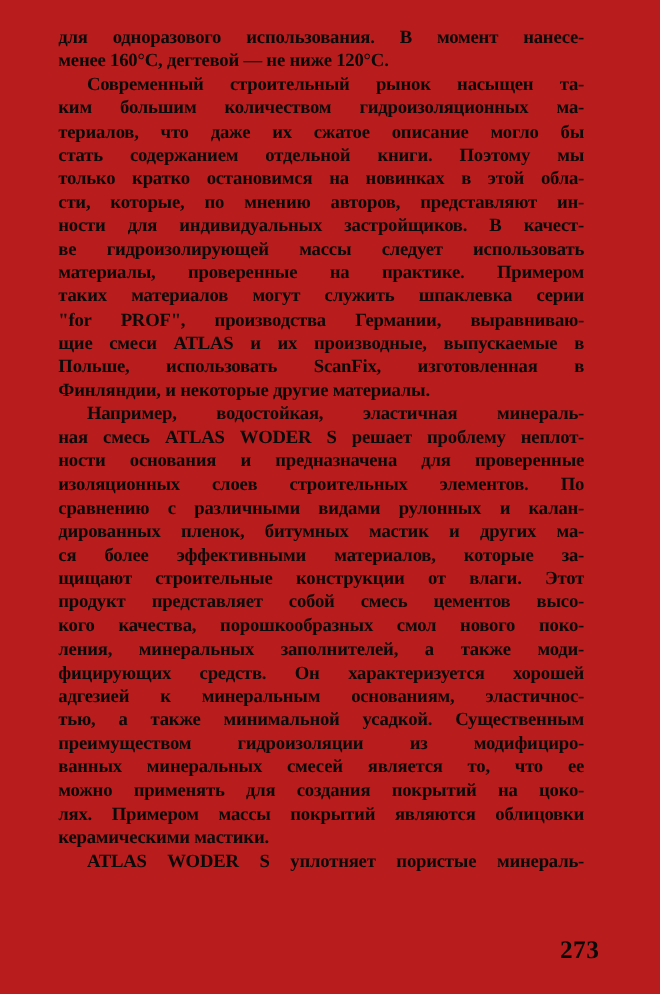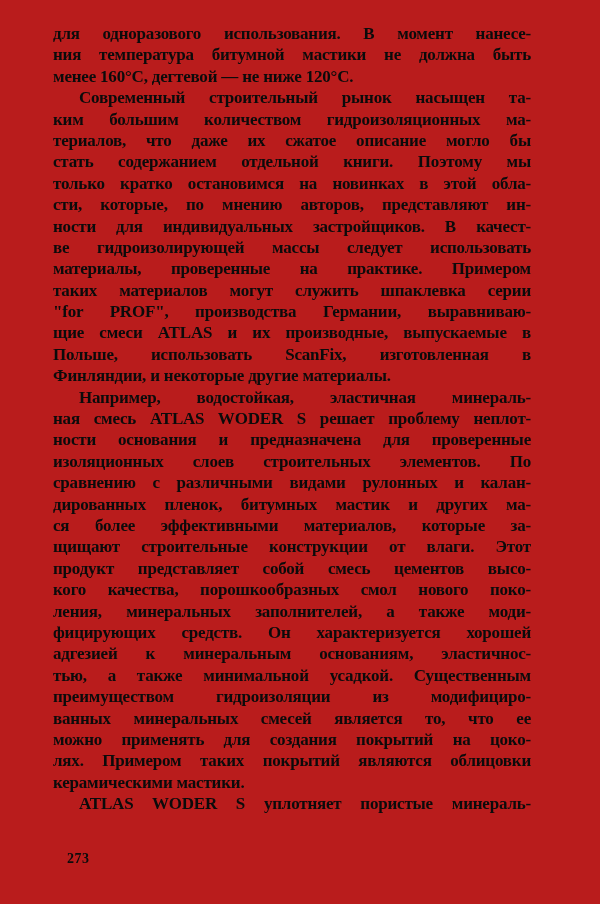--- a/index.html
+++ b/index.html
@@ -36,35 +36,34 @@
   .line.indent {
     text-indent: 26px;
   }
   .line.para-end {
     text-align-last: left;
     -moz-text-align-last: left;
   }
   .page-number {
     position: absolute;
     top: 851px;
-    left: 67px;
+    left: 53px;
     width: 492px;
-    text-align: left;
-    font-size: 14px;
+    text-align: right;
+    font-size: 23px;
     font-weight: bold;
     letter-spacing: 0.5px;
   }
 </style>
 </head>
 <body>
 
 <div class="page">
   <div class="text-column">
       <div class="line">для одноразового использования. В момент нанесе-</div>
-      <div class="line">ния температура битумной мастики не должна быть</div>
       <div class="line para-end">менее 160°С, дегтевой — не ниже 120°С.</div>
       <div class="line indent">Современный строительный рынок насыщен та-</div>
       <div class="line">ким большим количеством гидроизоляционных ма-</div>
       <div class="line">териалов, что даже их сжатое описание могло бы</div>
       <div class="line">стать содержанием отдельной книги. Поэтому мы</div>
       <div class="line">только кратко остановимся на новинках в этой обла-</div>
       <div class="line">сти, которые, по мнению авторов, представляют ин-</div>
       <div class="line">ности для индивидуальных застройщиков. В качест-</div>
       <div class="line">ве гидроизолирующей массы следует использовать</div>
       <div class="line">материалы, проверенные на практике. Примером</div>
@@ -83,18 +82,18 @@
       <div class="line">щищают строительные конструкции от влаги. Этот</div>
       <div class="line">продукт представляет собой смесь цементов высо-</div>
       <div class="line">кого качества, порошкообразных смол нового поко-</div>
       <div class="line">ления, минеральных заполнителей, а также моди-</div>
       <div class="line">фицирующих средств. Он характеризуется хорошей</div>
       <div class="line">адгезией к минеральным основаниям, эластичнос-</div>
       <div class="line">тью, а также минимальной усадкой. Существенным</div>
       <div class="line">преимуществом гидроизоляции из модифициро-</div>
       <div class="line">ванных минеральных смесей является то, что ее</div>
       <div class="line">можно применять для создания покрытий на цоко-</div>
-      <div class="line">лях. Примером таких покрытий являются облицовки</div>
+      <div class="line">лях. Примером массы покрытий являются облицовки</div>
       <div class="line para-end">керамическими мастики.</div>
       <div class="line indent">ATLAS WODER S уплотняет пористые минераль-</div>
     </div>
   <div class="page-number">273</div>
 </div>
 
 </body></html>

